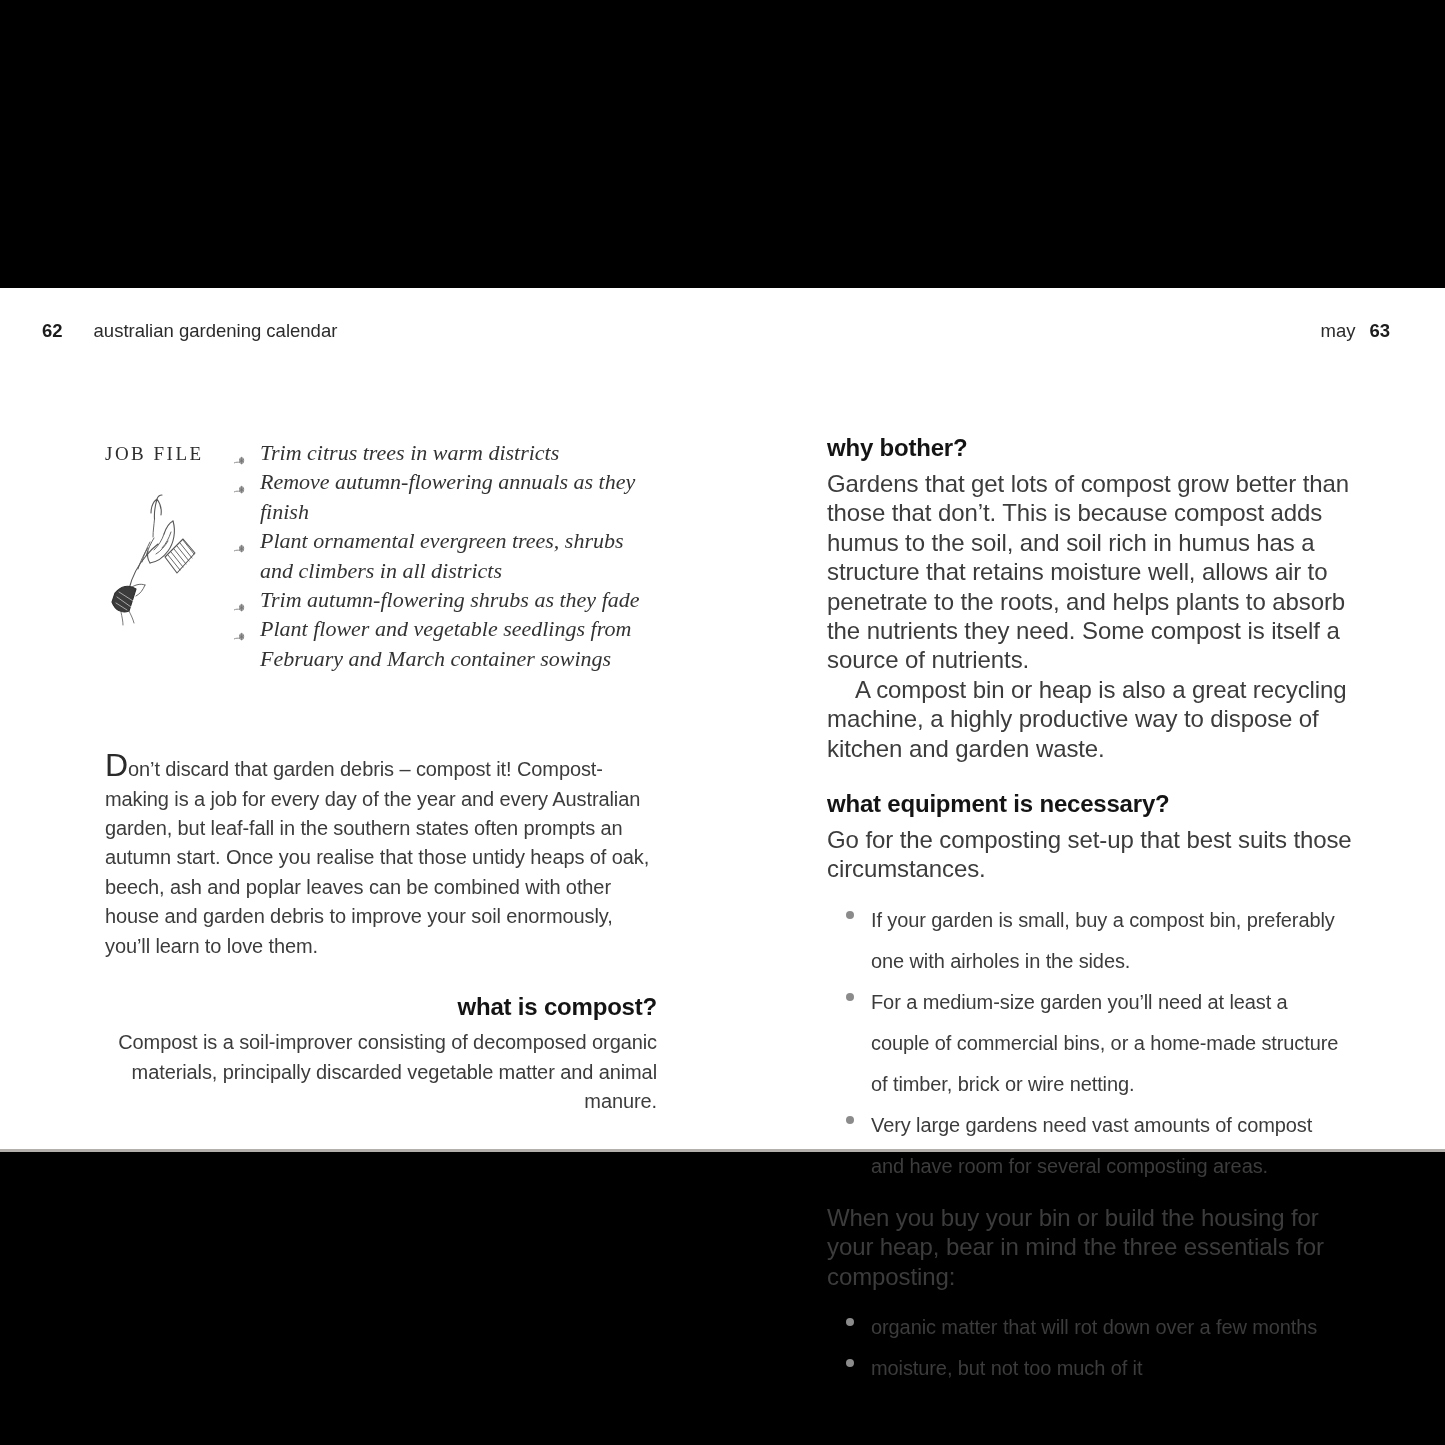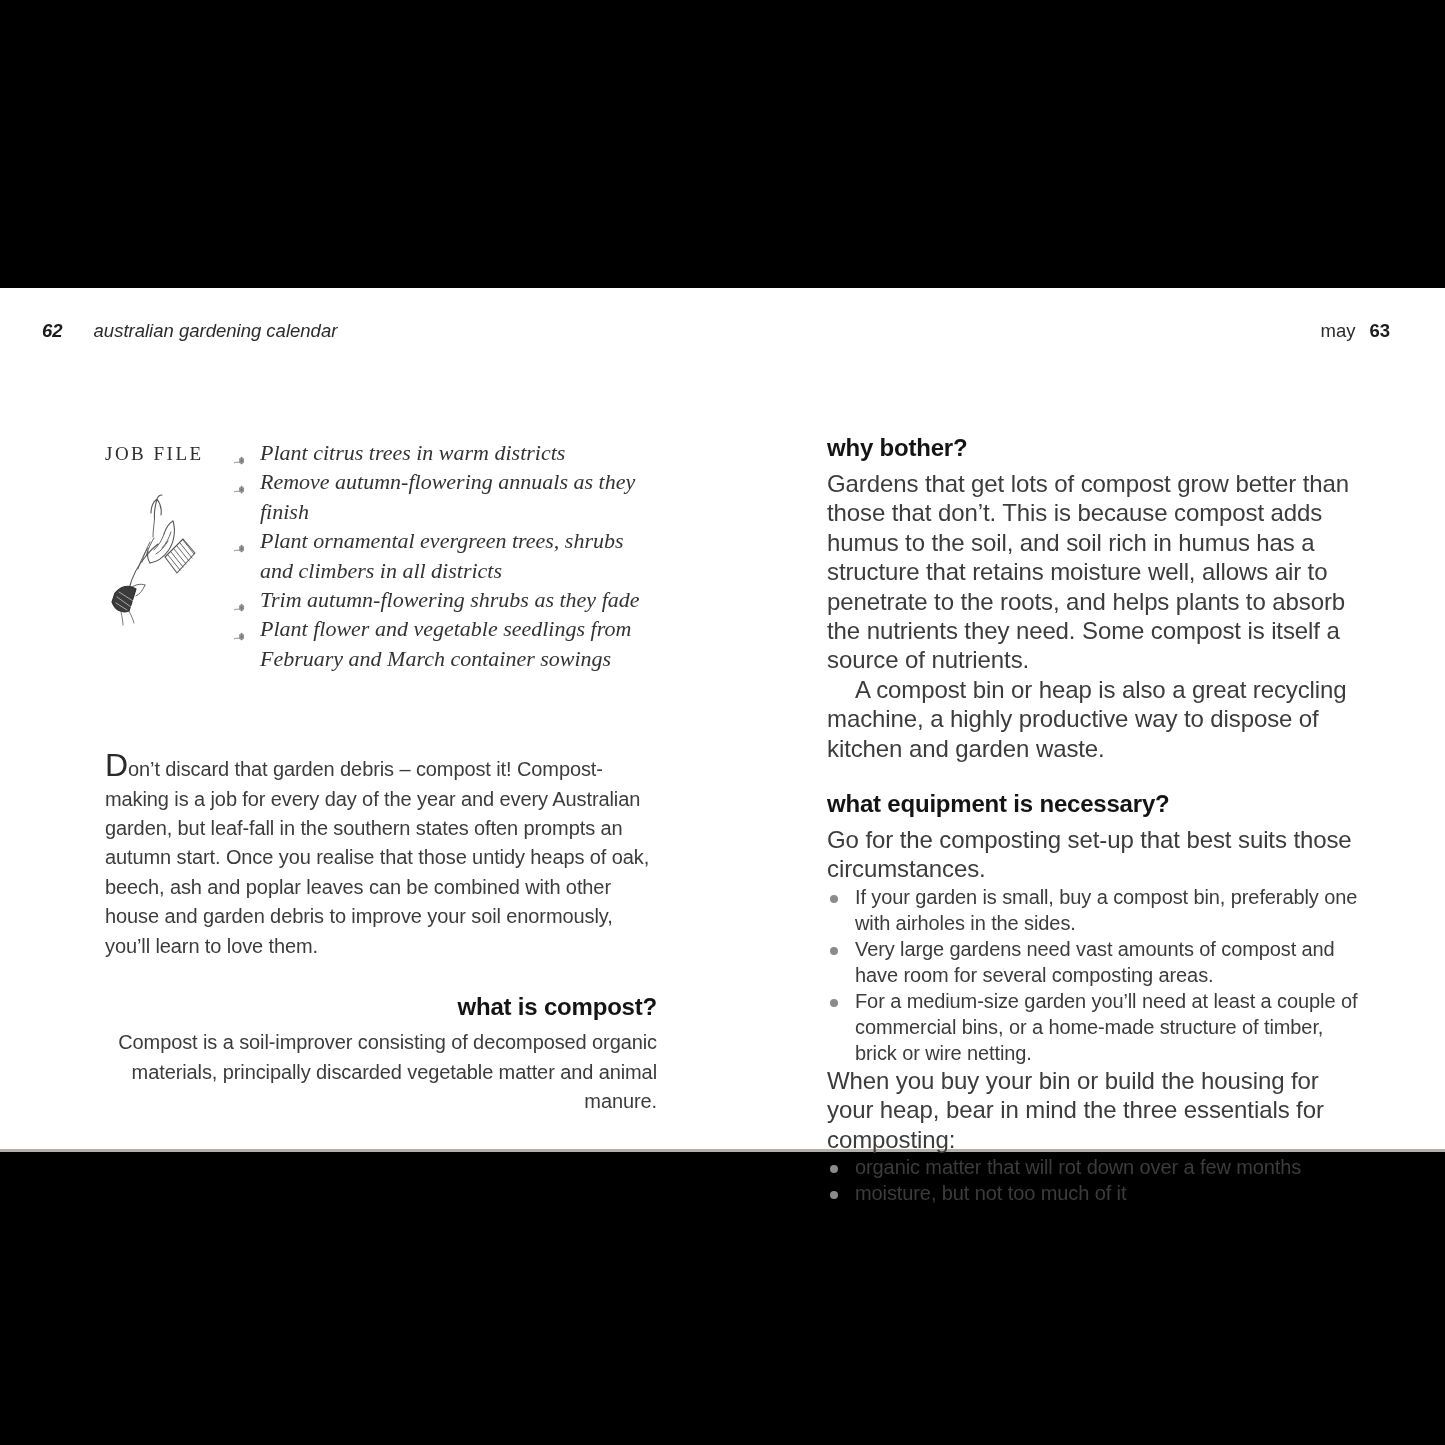--- a/index.html
+++ b/index.html
@@ -2,21 +2,21 @@
 <html><head>
 <meta charset="utf-8">
 <style>
   html,body{margin:0;padding:0;}
   body{width:1445px;height:1445px;background:#000;position:relative;overflow:hidden;
        font-family:"Liberation Sans",sans-serif;}
   .page{position:absolute;top:288px;left:0;width:1445px;height:861px;background:#ffffff;
         border-bottom:3px solid #b3afab;}
   
   .runhead{position:absolute;top:32px;font-size:18.5px;color:#2b2b2b;letter-spacing:0;}
-  .runhead.left{left:42px;font-style:italic;}
+  .runhead.left{left:42px;}
   .runhead.right{right:55px;}
   .pagenum{font-weight:bold;color:#1c1c1c;}
   .runhead.left .pagenum{margin-right:31px;}
   .runhead.right .pagenum{margin-left:14px;}
   
   .col-left{position:absolute;left:105px;top:150px;width:552px;}
   .col-right{position:absolute;left:827px;top:146px;width:532px;}
   
   .jobfile{display:flex;}
   .jobfile-side{width:128px;flex:0 0 128px;}
@@ -31,21 +31,21 @@
   
   .bodytext,.intro{font-size:20px;line-height:29.4px;color:#3c3c3c;letter-spacing:-0.1px;margin:0;}
   .intro{margin-top:76px;}
   .dropcap{font-size:32px;line-height:1;color:#2a2a2a;}
   h2{font-size:24px;font-weight:bold;color:#141414;margin:0 0 7px 0;letter-spacing:-0.2px;}
   .sec2-left{margin-top:32px;text-align:right;}
   
   .para{font-size:24px;line-height:29.4px;color:#3c3c3c;letter-spacing:-0.1px;margin:0;}
   .para.indented{text-indent:28px;}
   .sec-equipment{margin-top:27px;}
-  .dotlist{list-style:none;margin:0;padding:0;font-size:20px;line-height:26px;
+  .dotlist{list-style:none;margin:16px;padding:0;font-size:20px;line-height:41px;
            color:#3c3c3c;letter-spacing:-0.1px;}
   .dotlist li{position:relative;padding-left:28px;}
   .dot{position:absolute;left:3px;top:11px;width:8px;height:8px;border-radius:50%;
        background:#8b8b8b;}
 </style>
 </head>
 <body>
 
 <div class="page">
 
@@ -85,21 +85,21 @@
           </svg>
         </div>
       </div>
       <ul class="joblist">
         <li>
           <span class="leafwrap"><svg width="13" height="13" viewBox="0 0 13 13">
                 <path d="M1 8 C3 7 5 7 7 7.5" stroke="#8f8f8f" stroke-width="1" fill="none"></path>
                 <ellipse cx="8.6" cy="5.6" rx="2.6" ry="3.4" fill="#a0a0a0"></ellipse>
                 <path d="M8.6 1.8 L8.6 9.4 M6.4 4.4 L10.8 7 M10.8 4.4 L6.4 7" stroke="#6e6e6e" stroke-width="0.7"></path>
               </svg></span>
-          <span>Plant citrus trees in warm districts</span>
+          <span>Trim citrus trees in warm districts</span>
         </li>
         <li>
           <span class="leafwrap"><svg width="13" height="13" viewBox="0 0 13 13">
                 <path d="M1 8 C3 7 5 7 7 7.5" stroke="#8f8f8f" stroke-width="1" fill="none"></path>
                 <ellipse cx="8.6" cy="5.6" rx="2.6" ry="3.4" fill="#a0a0a0"></ellipse>
                 <path d="M8.6 1.8 L8.6 9.4 M6.4 4.4 L10.8 7 M10.8 4.4 L6.4 7" stroke="#6e6e6e" stroke-width="0.7"></path>
               </svg></span>
           <span>Remove autumn-flowering annuals as they finish</span>
         </li>
         <li>
@@ -148,25 +148,25 @@
     <div class="sec-equipment">
       <h2>what equipment is necessary?</h2>
       <p class="para">Go for the composting set-up that best suits those circumstances.</p>
       <ul class="dotlist">
         <li>
           <span class="dot"></span>
           <span>If your garden is small, buy a compost bin, preferably one with airholes in the sides.</span>
         </li>
         <li>
           <span class="dot"></span>
-          <span>Very large gardens need vast amounts of compost and have room for several composting areas.</span>
+          <span>For a medium-size garden you’ll need at least a couple of commercial bins, or a home-made structure of timber, brick or wire netting.</span>
         </li>
         <li>
           <span class="dot"></span>
-          <span>For a medium-size garden you’ll need at least a couple of commercial bins, or a home-made structure of timber, brick or wire netting.</span>
+          <span>Very large gardens need vast amounts of compost and have room for several composting areas.</span>
         </li>
       </ul>
       <p class="para">When you buy your bin or build the housing for your heap, bear in mind the three essentials for composting:</p>
       <ul class="dotlist">
         <li>
           <span class="dot"></span>
           <span>organic matter that will rot down over a few months</span>
         </li>
         <li>
           <span class="dot"></span>

